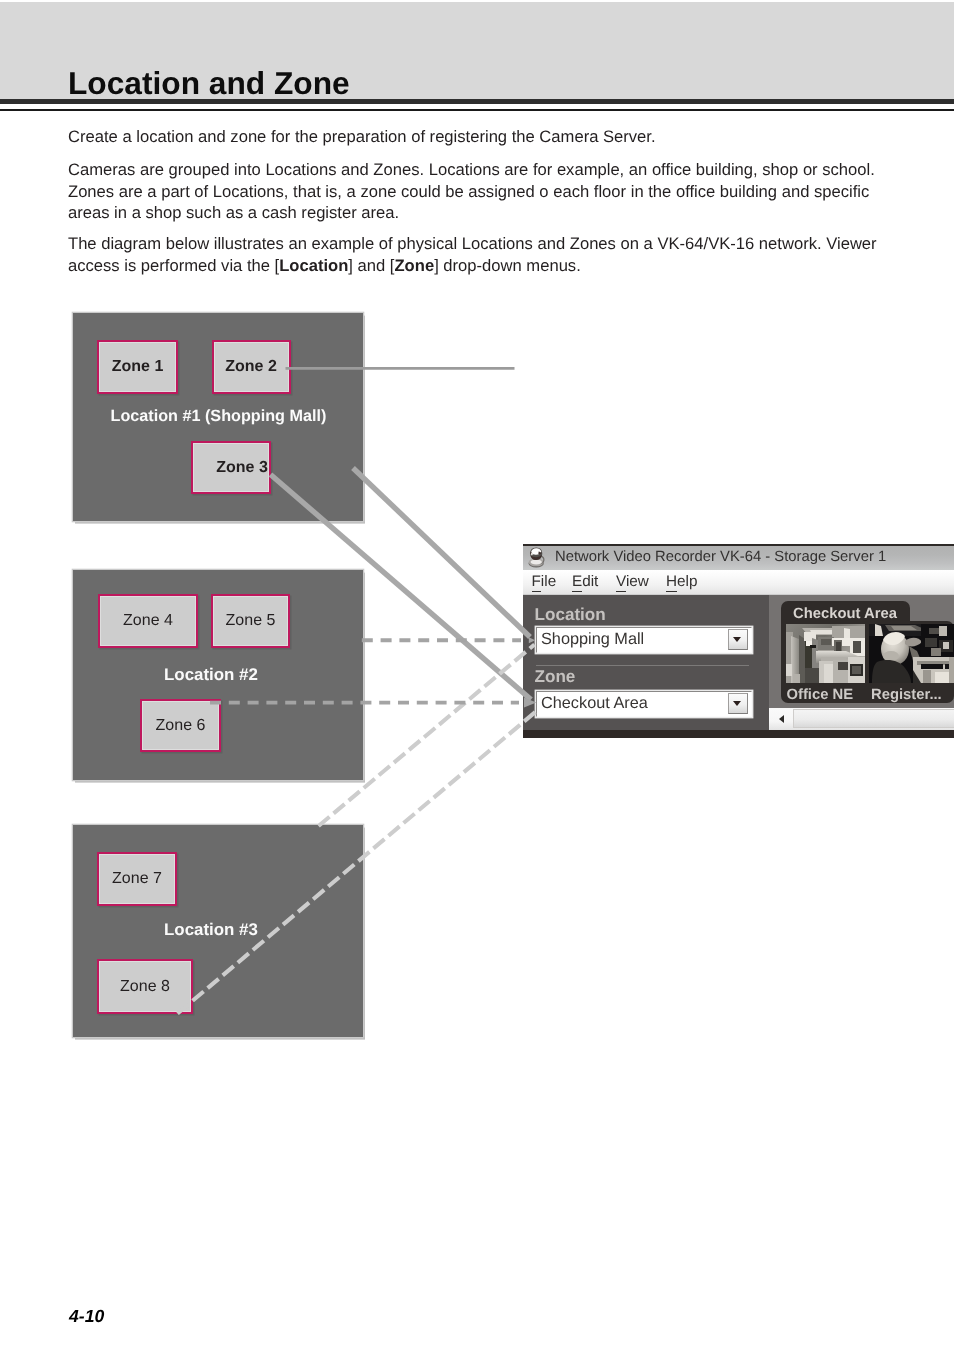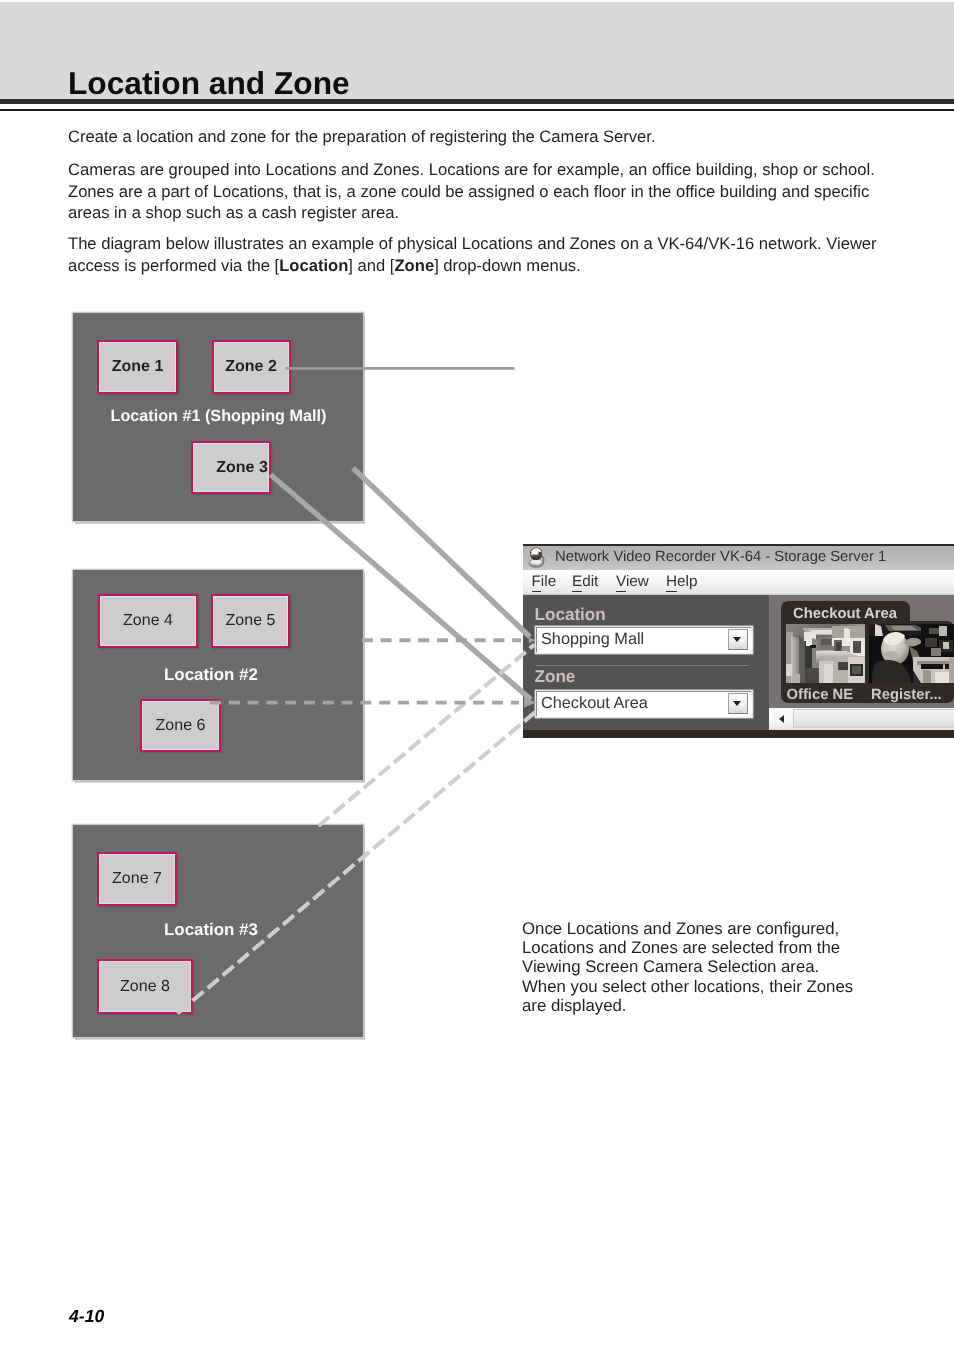--- a/index.html
+++ b/index.html
@@ -160,25 +160,20 @@
       <line x1="318.5" y1="826" x2="534.5" y2="644.5" stroke="#cdcdcd" stroke-width="4.1" stroke-dasharray="14.4 5.31"></line>
       <line x1="177.5" y1="1013.5" x2="536.5" y2="711" stroke="#cdcdcd" stroke-width="4.1" stroke-dasharray="14.4 5.31"></line>
 
       <line x1="361.8" y1="640.3" x2="521" y2="640.3" stroke="#a4a4a4" stroke-width="3.9" stroke-dasharray="11 7.8"></line>
       <line x1="210" y1="702.6" x2="519" y2="702.6" stroke="#a4a4a4" stroke-width="3.9" stroke-dasharray="11 7.8"></line>
 
       <path d="M 535.2 640.2 L 528.8 637.2 L 528.8 643.2 Z" fill="#a4a4a4"></path>
       <path d="M 536.3 702.6 L 524 697.6 L 524 707.6 Z" fill="#a4a4a4"></path>
     </svg>
 
-    <div class="note" id="note-bottom">Once Locations and Zones are configured,
-Locations and Zones are selected from the
-Viewing Screen Camera Selection area.
-When you select other locations, their Zones
-are displayed.</div>
   </div>
 
   <div id="app">
     <div id="app-topline"></div>
     <div id="app-titlebar">
       <svg id="app-icon" viewBox="0 0 18 22">
         <ellipse cx="8.2" cy="17.4" rx="7.6" ry="4.1" fill="#6a6764"></ellipse>
         <ellipse cx="8.2" cy="16.3" rx="7.6" ry="4.0" fill="#a9a6a3"></ellipse>
         <ellipse cx="8.2" cy="16.0" rx="5.6" ry="2.5" fill="#eceae8"></ellipse>
         <path d="M13.1 9.2 q4.1 1.8 3.3 5.6 q-0.7 3.3 -4.6 3.6 q3.1 -1.2 3.4 -3.8 q0.3 -2.6 -2.6 -4.1 z" fill="#716e6b"></path>

